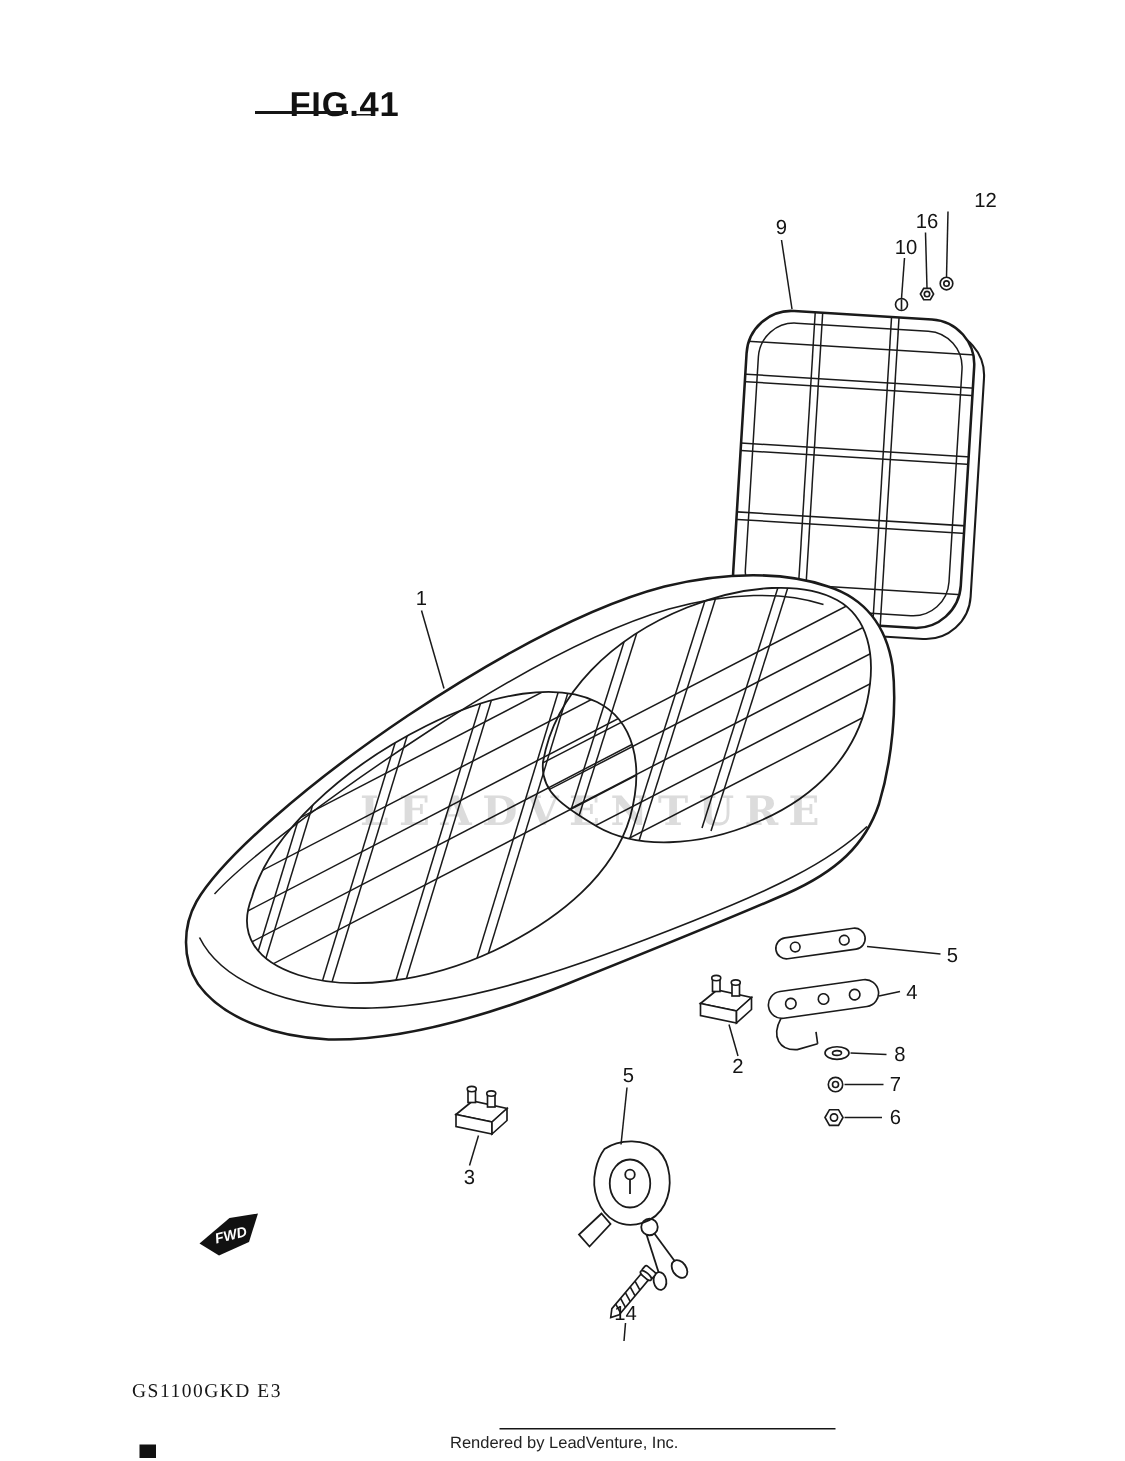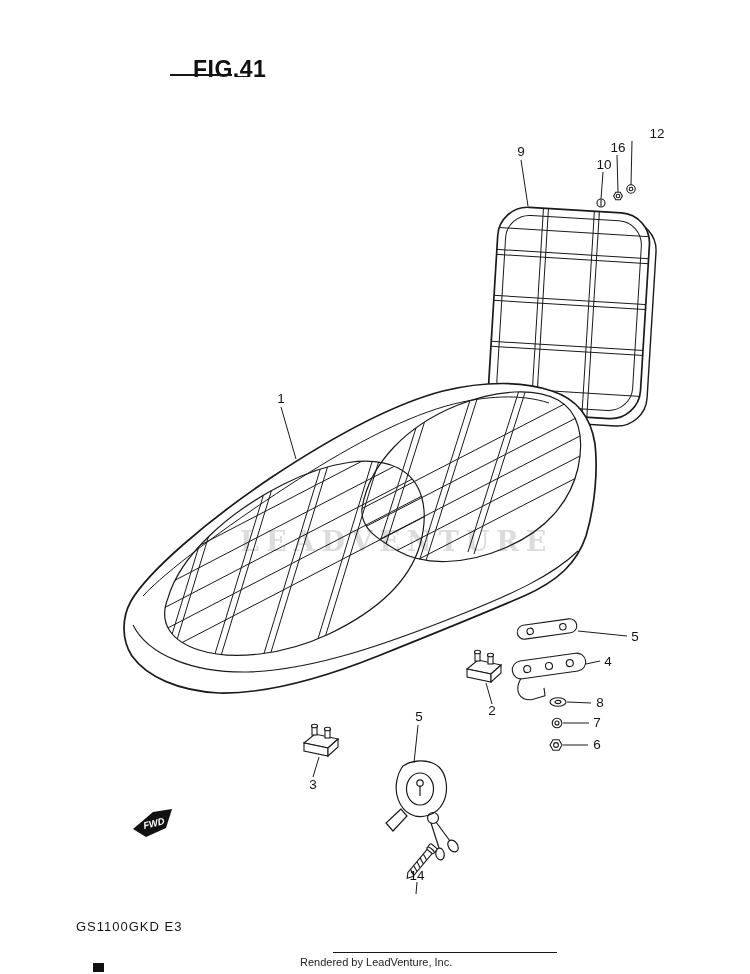--- a/index.html
+++ b/index.html
@@ -44,22 +44,22 @@
     font-size: 27px;
     letter-spacing: 7px;
     color: #c4c4c4;
     opacity: 0.6;
     mix-blend-mode: multiply;
     pointer-events: none;
     font-weight: bold;
   }
   .model-code {
     position: absolute;
-    left: 76px; top: 919px;
-    font-family: Liberation Sans, sans-serif;
+    left: 88px; top: 919px;
+    font-family: Liberation Serif, serif;
     font-size: 13px;
     letter-spacing: 1px;
     color: #161616;
   }
   .footer-credit {
     position: absolute;
     left: 300px; top: 956px;
     width: 220px;
     text-align: left;
     font-size: 11px;

